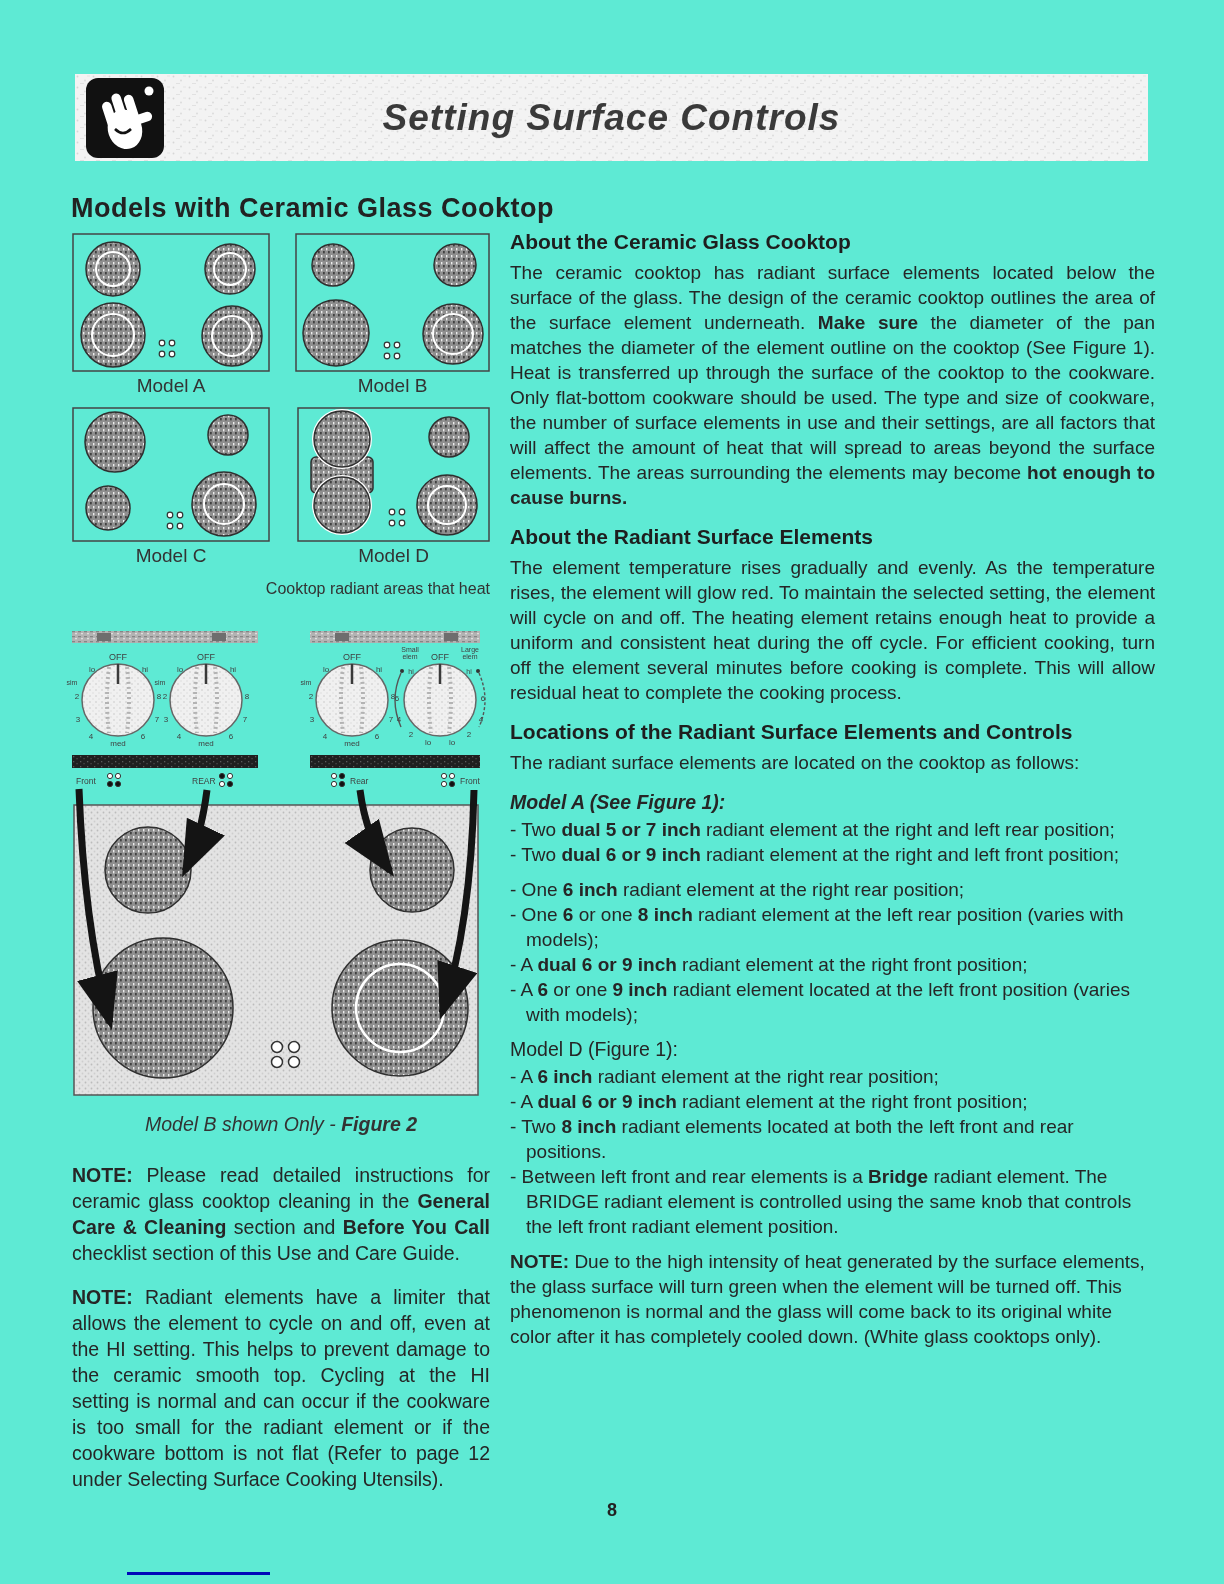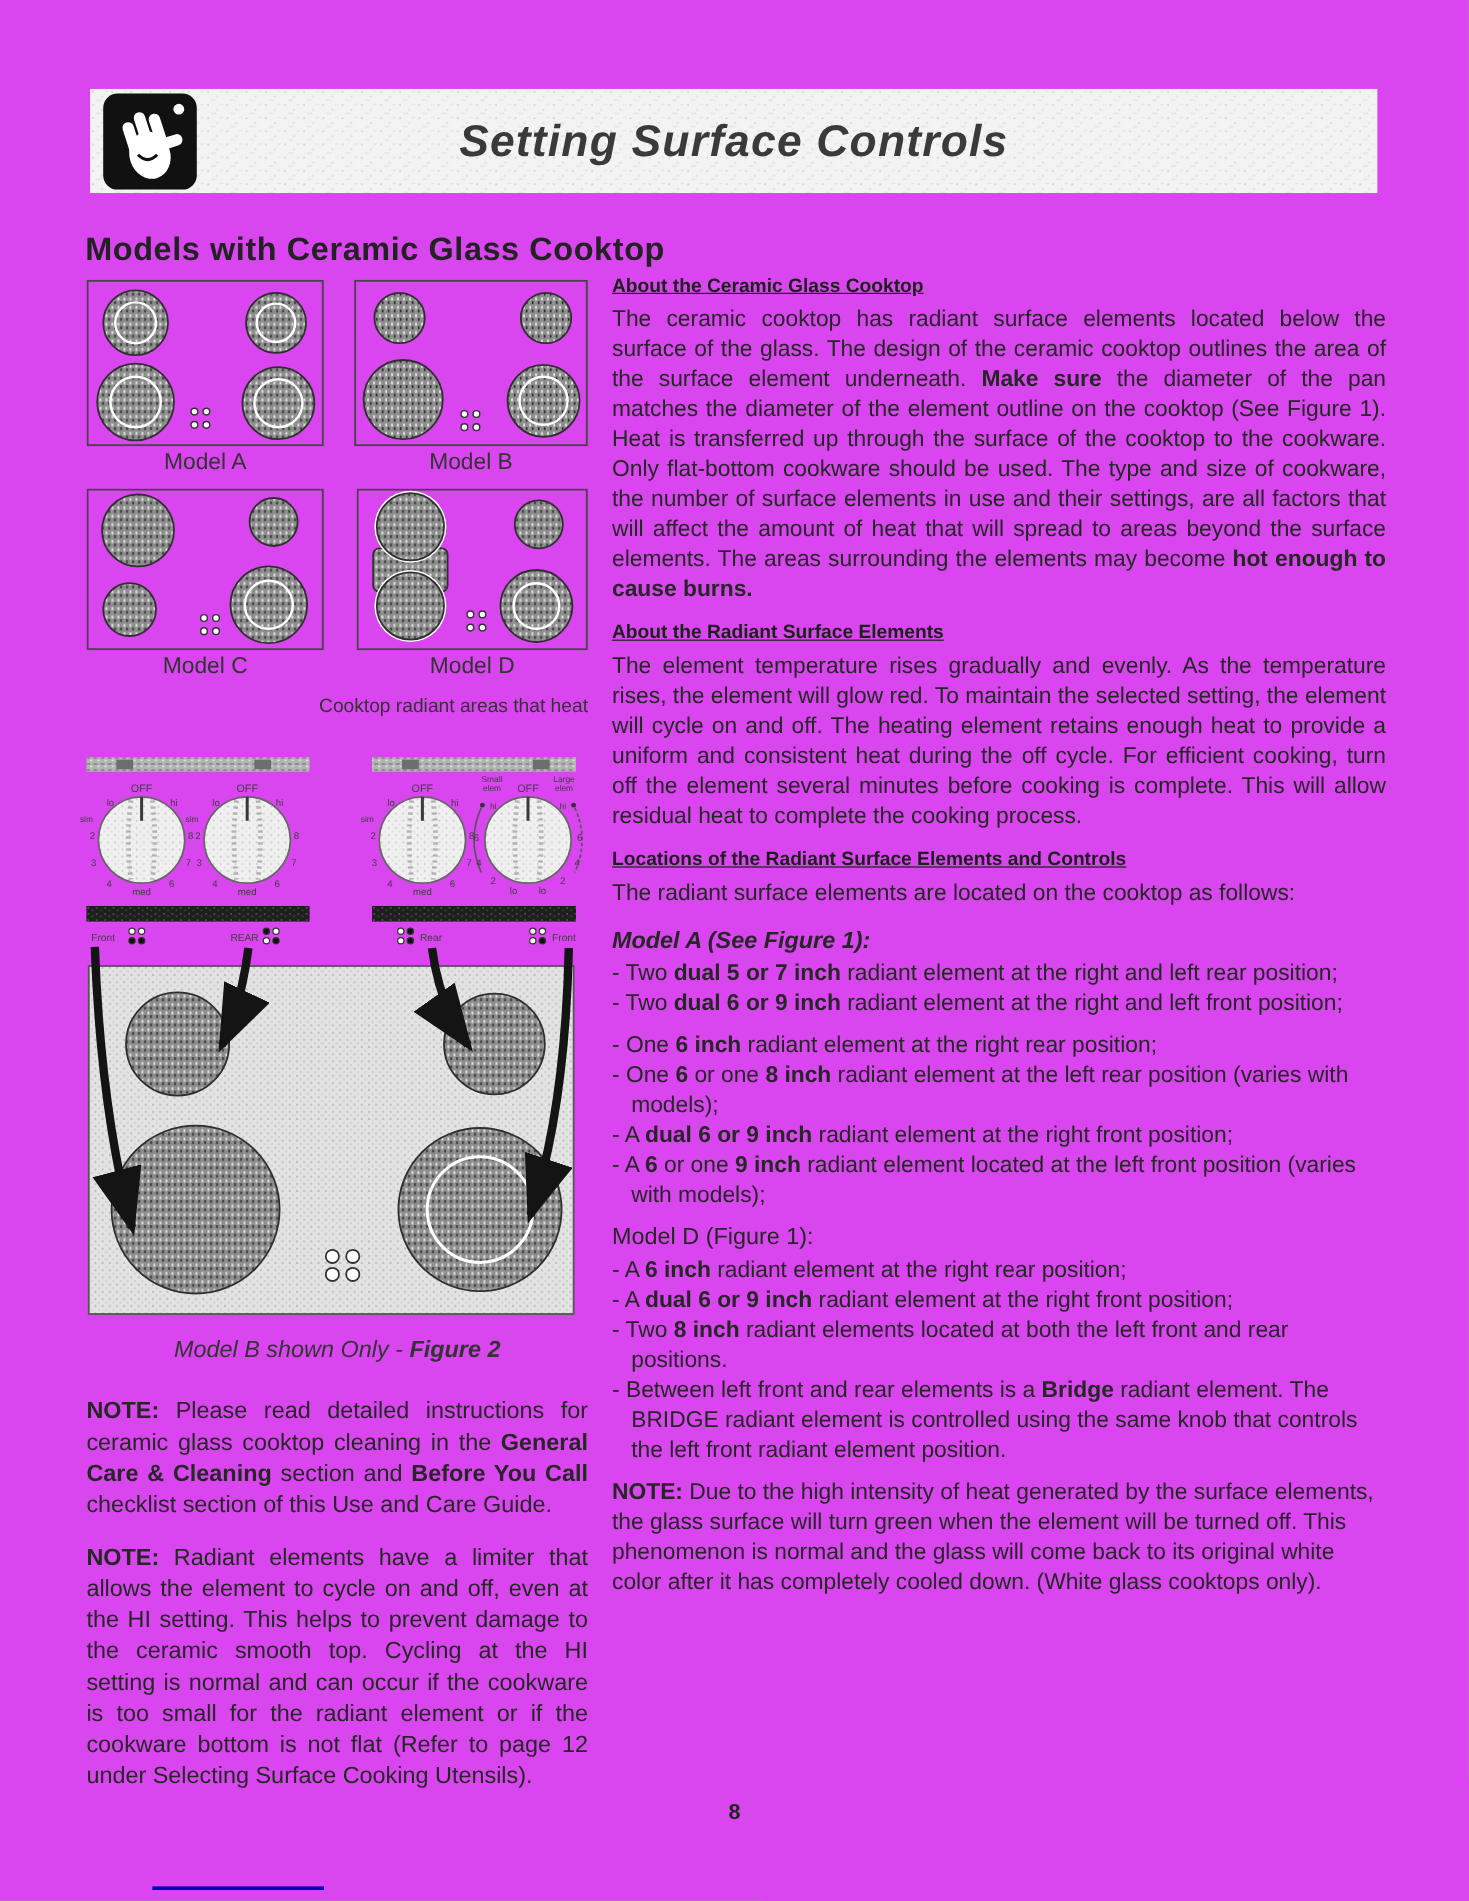--- a/index.html
+++ b/index.html
@@ -1,16 +1,16 @@
 <!DOCTYPE html>
 <html><head>
 <meta charset="utf-8">
 <style>
   html,body{margin:0;padding:0;background:#9a9a9a;}
-  .page{position:relative;width:1224px;height:1584px;background:#d946ef;margin:0 auto;
+  .page{position:relative;width:1224px;height:1584px;background:#5eead4;margin:0 auto;
         font-family:"Liberation Sans",sans-serif;color:#262626;overflow:hidden;}
   .b{font-weight:bold}.i{font-style:italic}
   
   .banner{position:absolute;left:75px;top:74px;width:1073px;height:87px;}
   .banner svg{position:absolute;left:0;top:0;}
   .banner-title{position:absolute;left:0;top:0;width:100%;height:87px;line-height:87px;
       text-align:center;font-size:37px;font-weight:bold;font-style:italic;color:#3a3a3a;
       letter-spacing:1px;}
   .hand-icon{position:absolute;left:85px;top:77px;width:80px;height:82px;}
   
@@ -22,21 +22,21 @@
   .fig-caption-row{display:flex;justify-content:space-between;margin:3px 0 10px;align-items:flex-end;}
   .fig-caption-row span{display:inline-block;text-align:center;font-size:19px;color:#333;}
   .cap-a{width:198px}.cap-b{width:195px}.cap-c{width:198px}.cap-d{width:193px}
   .fig1-caption{margin-top:8px;text-align:right;font-size:16px;line-height:24px;color:#333;}
   .controls-fig{margin-top:24px;overflow:visible;}
   .fig2-caption{margin-top:12px;text-align:center;font-size:19.5px;color:#333;font-style:italic;}
   .note-p{font-size:19.5px;line-height:26px;text-align:justify;margin:0 0 18px;}
   .left-notes{margin-top:26px;}
   
   .right-col{position:absolute;left:510px;top:230px;width:645px;}
-  .right-col h2{font-size:16px;margin:0 0 6px;color:#1e1e1e;text-decoration:underline;}
+  .right-col h2{font-size:21px;margin:0 0 6px;color:#1e1e1e;}
   .right-col h2.mt{margin-top:12px;}
   .right-col p{font-size:19px;line-height:25px;margin:0 0 15px;}
   .just{text-align:justify;}
   .subhead{font-size:19.5px;line-height:25px;margin:4px 0 2px;}
   .bullet{font-size:19px;line-height:25px;padding-left:16px;text-indent:-16px;}
   .group{margin-bottom:10px;}
   .note-r{margin-top:10px;}
   
   .page-number{position:absolute;left:0;top:1500px;width:1224px;text-align:center;
       font-size:18px;font-weight:bold;color:#222;}

